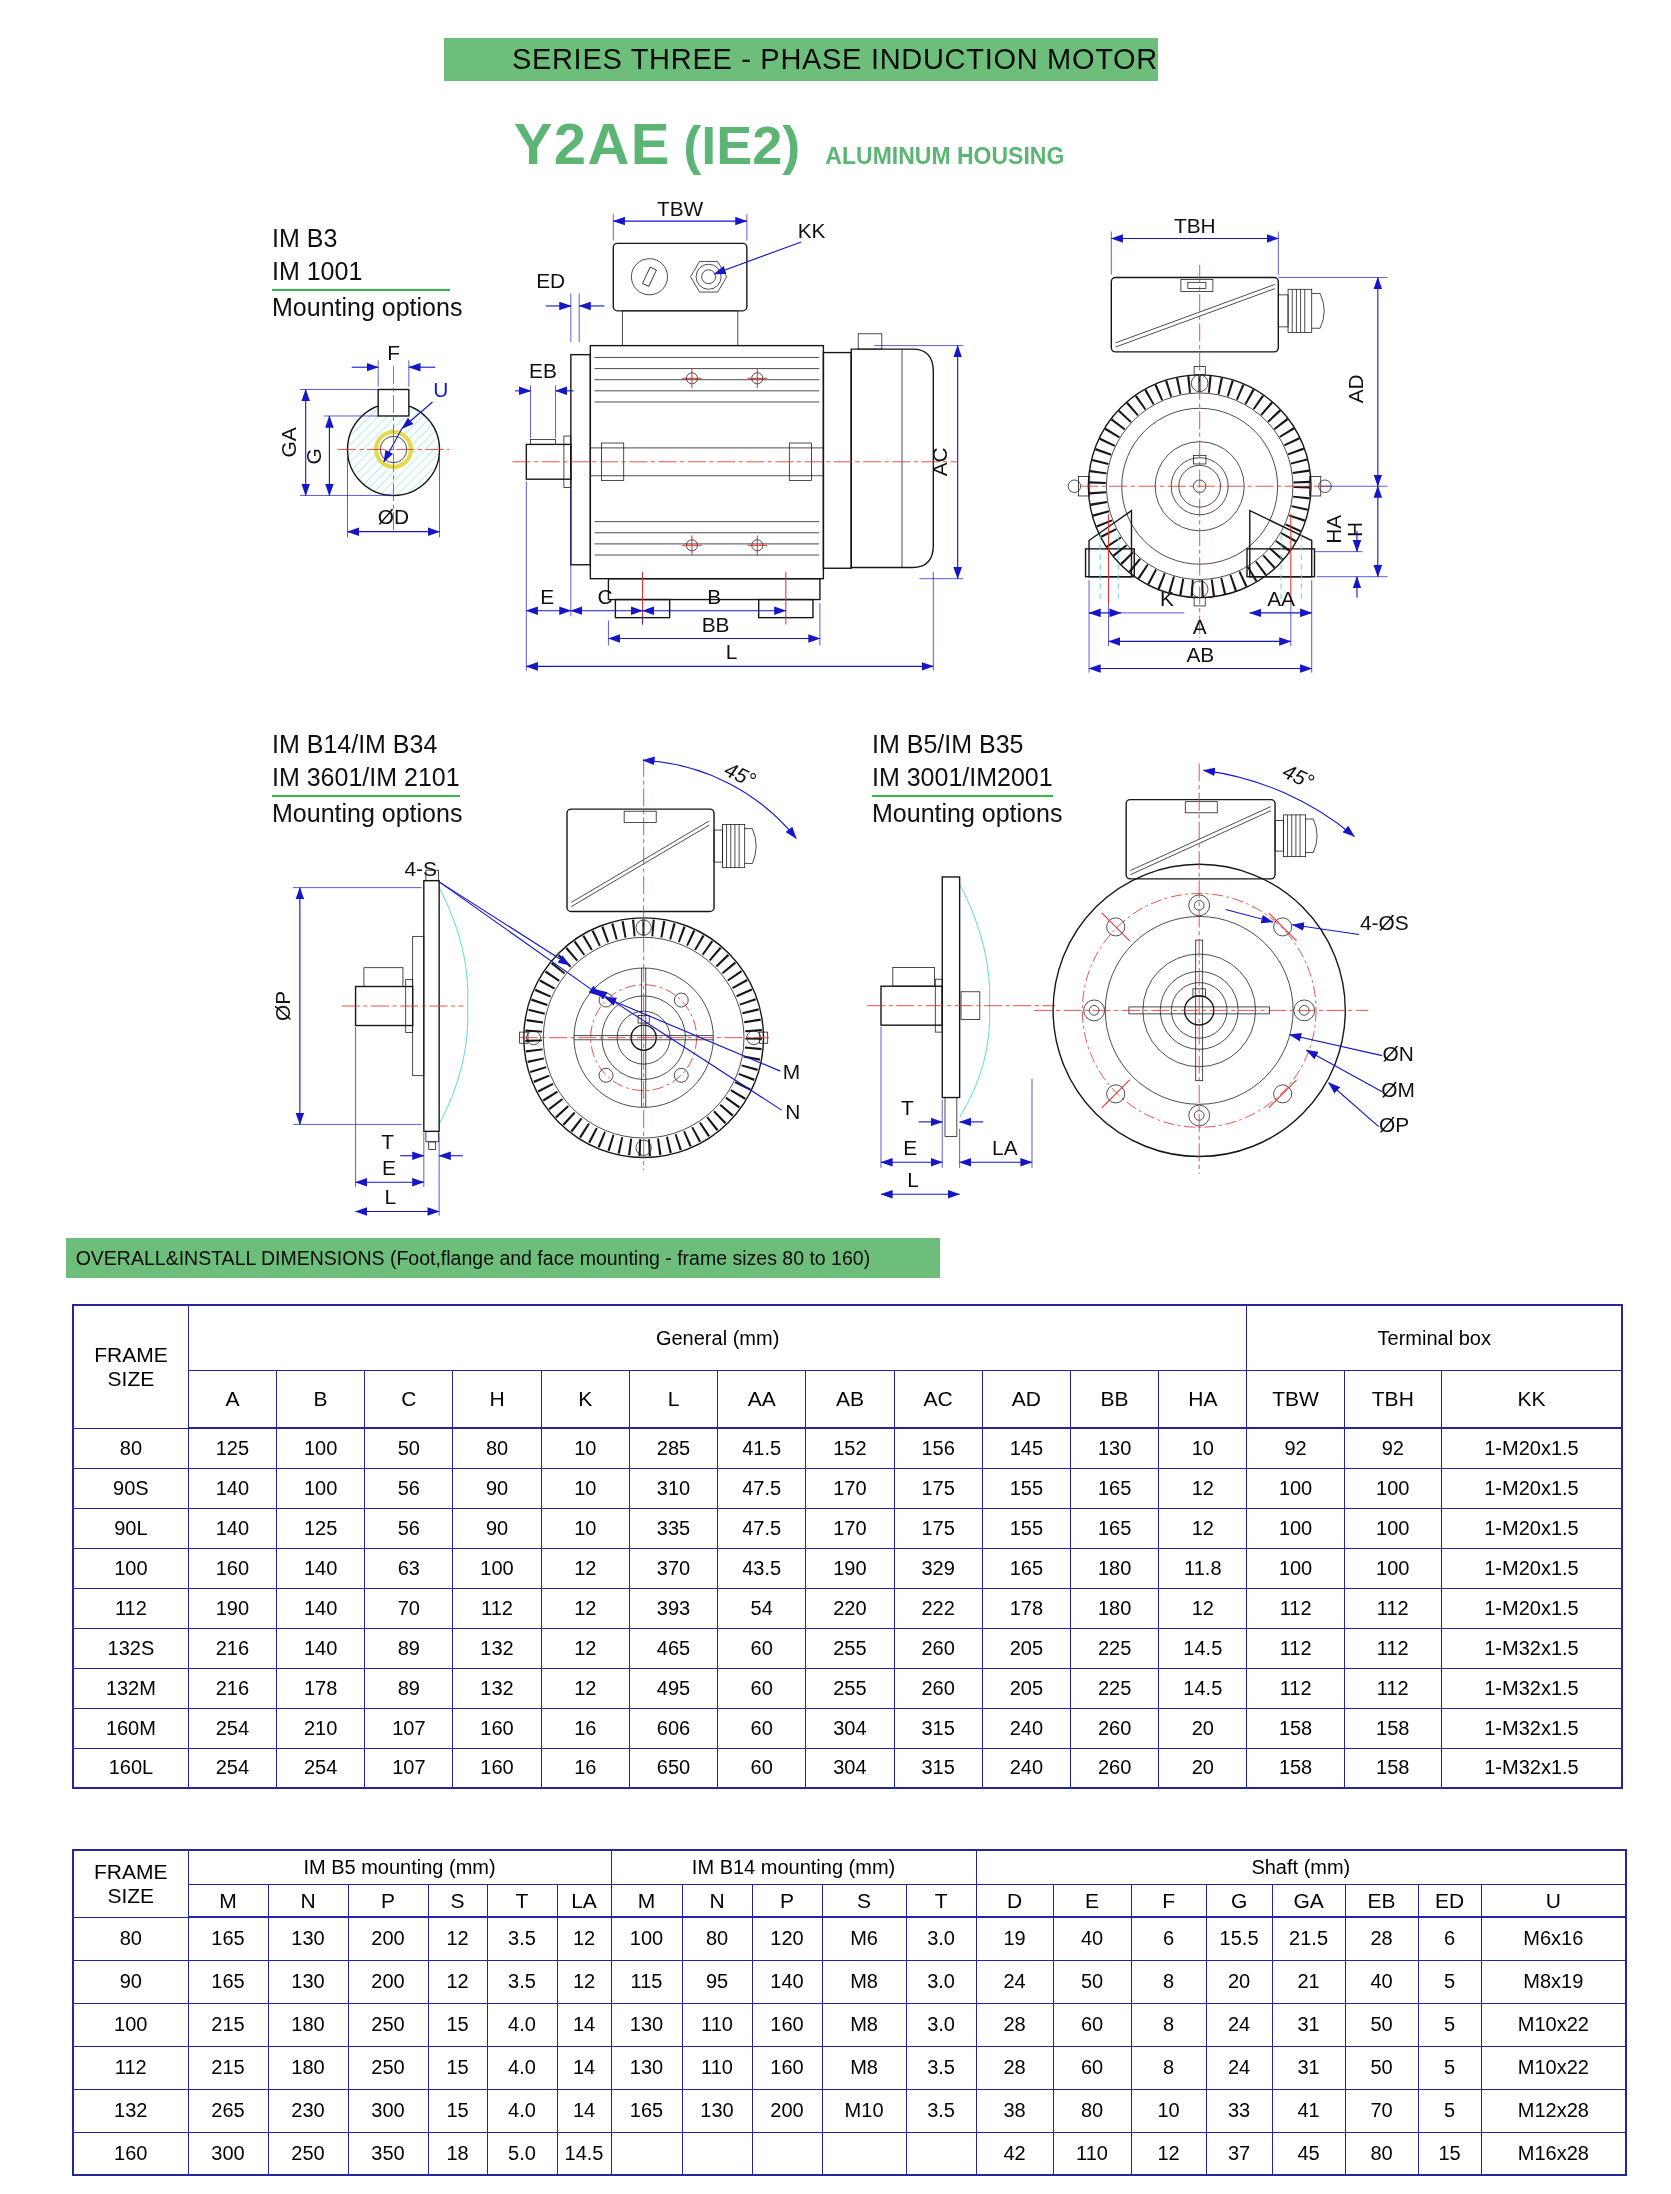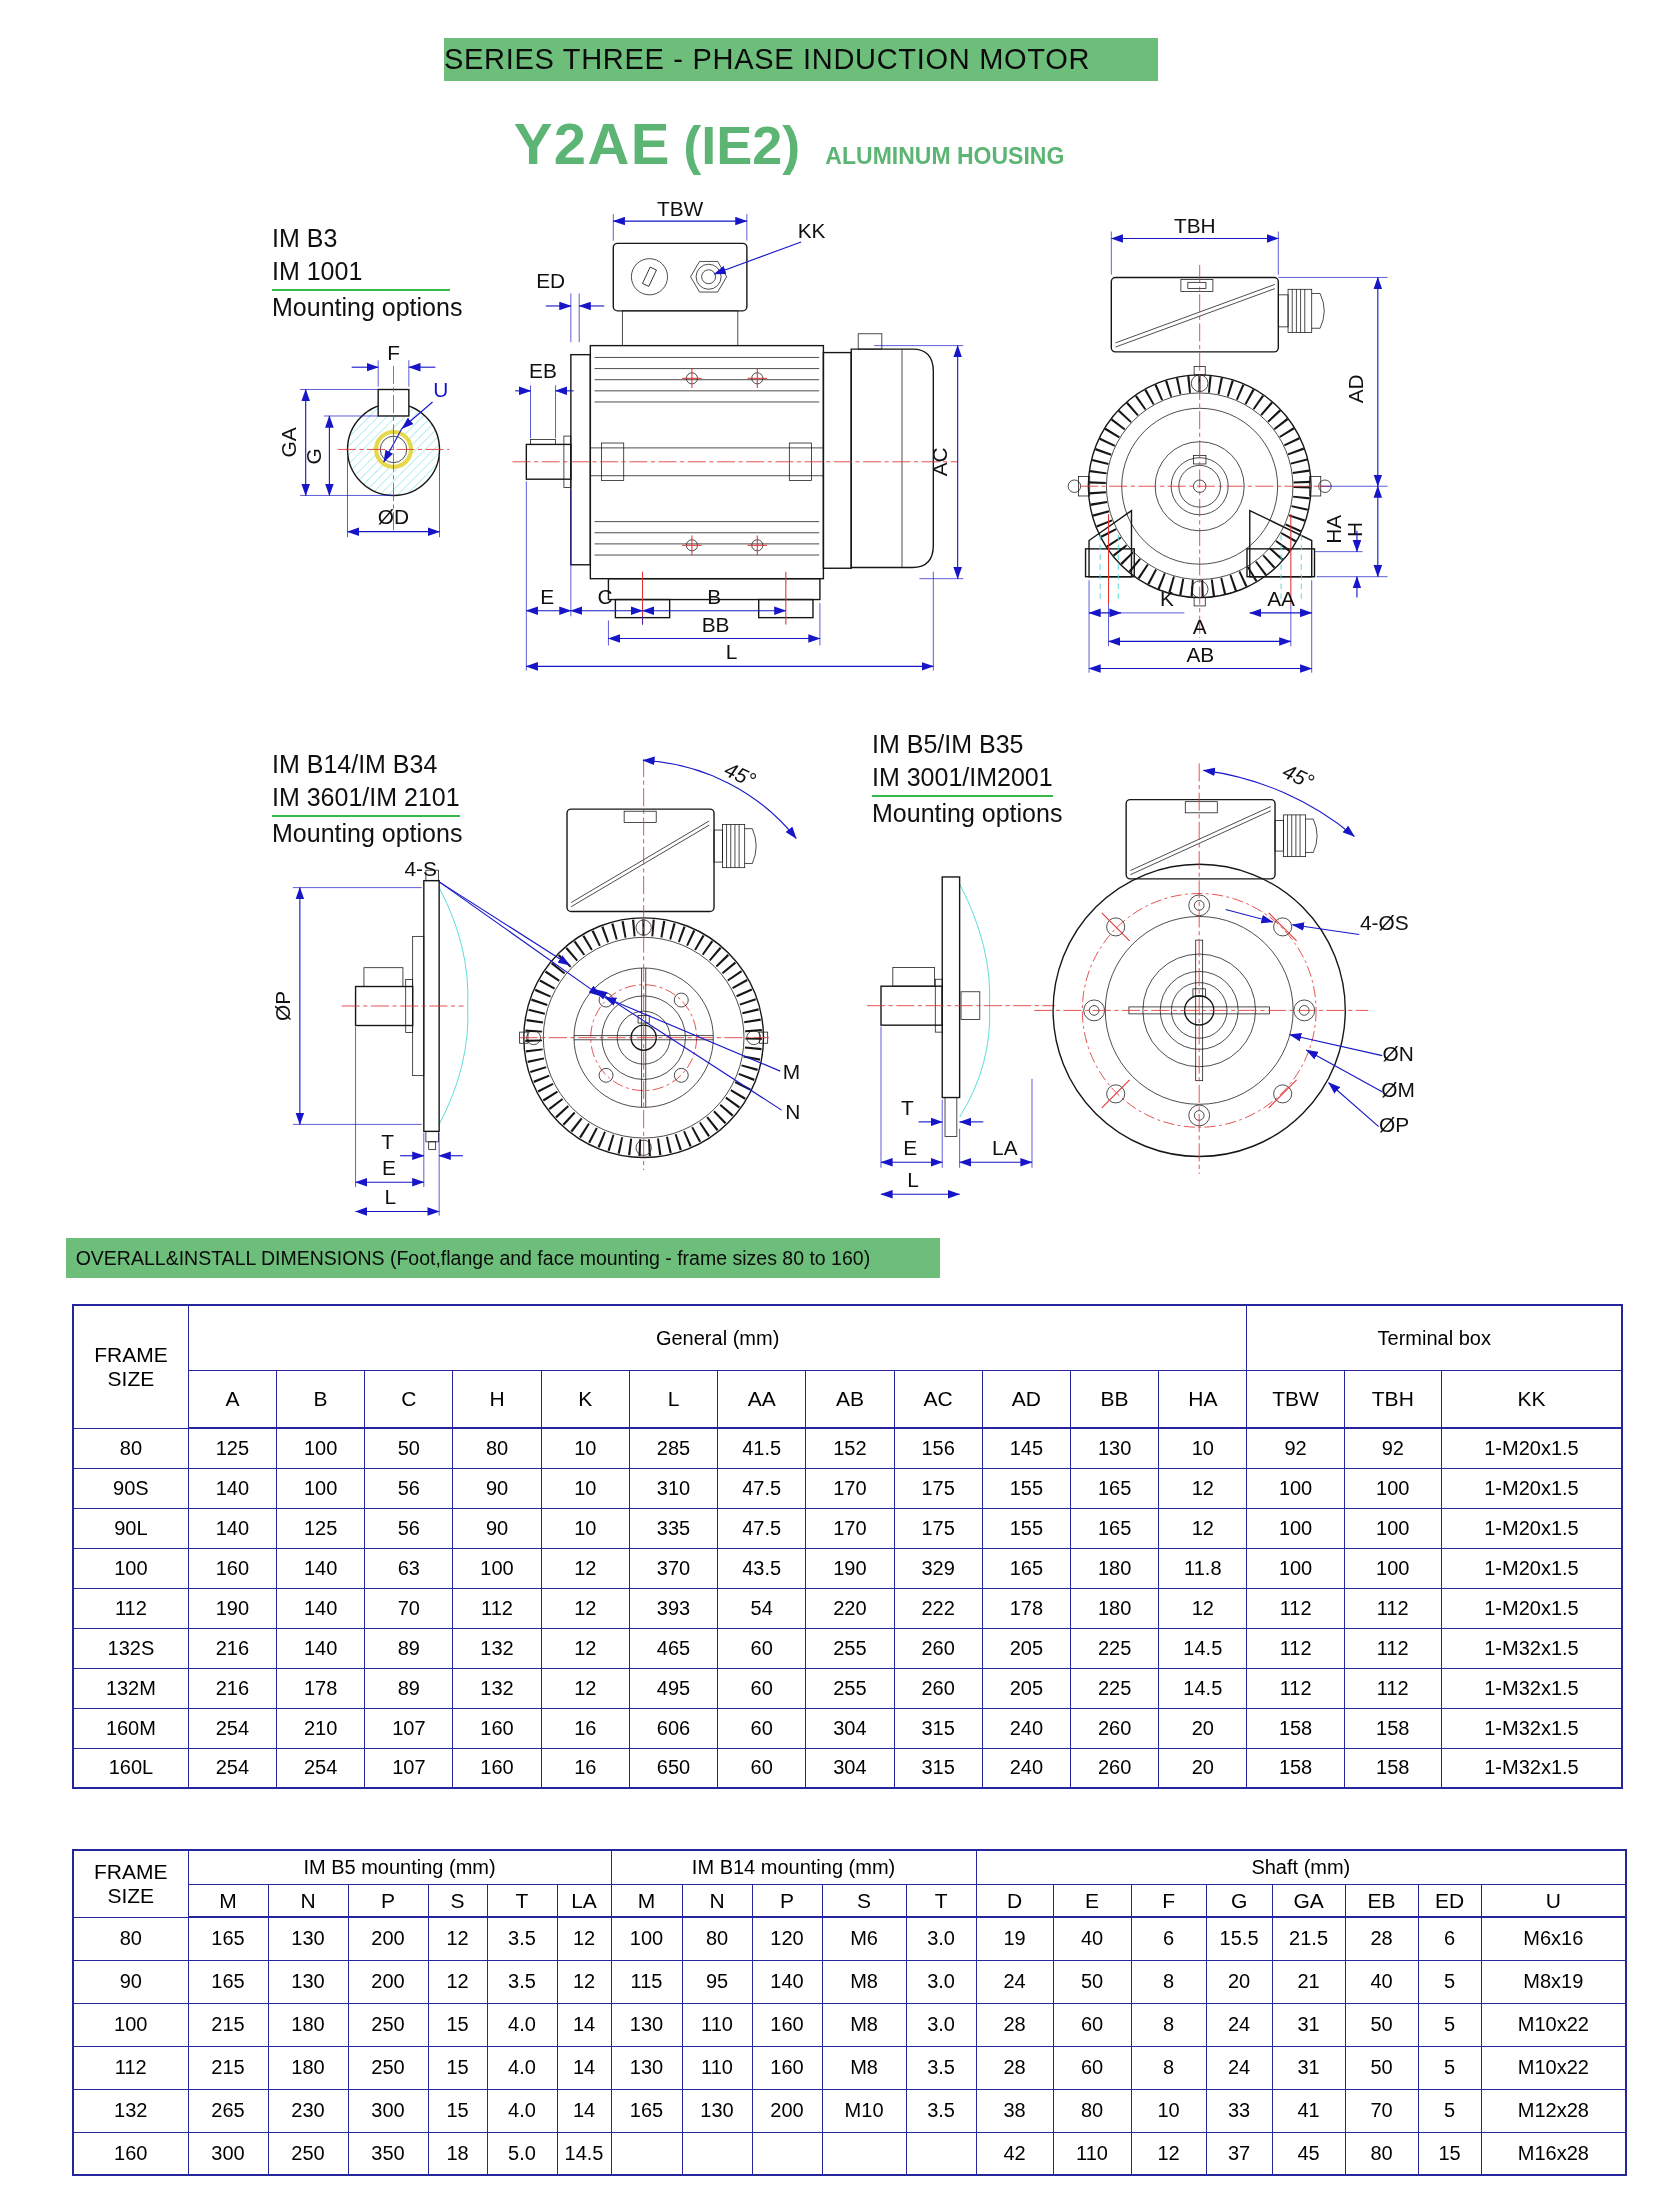--- a/index.html
+++ b/index.html
@@ -1,20 +1,20 @@
 <!DOCTYPE html>
 <html style="font-size:11px"><head>
 <meta charset="utf-8">
 <style>
   html,body{margin:0;padding:0;background:#fff;}
   .page{position:relative;width:1672px;height:2194px;background:#ffffff;overflow:hidden;
         font-family:"Liberation Sans",sans-serif;color:#000;}
   
   .title-bar{position:absolute;left:444px;top:38px;width:714px;height:43px;background:#6cbe7a;
-             display:flex;align-items:center;justify-content:flex-start;font-size:29px;letter-spacing:0.7px;color:#0b0b0b;}
+             display:flex;align-items:center;justify-content:flex-end;font-size:29px;letter-spacing:0.7px;color:#0b0b0b;}
   .model-line{position:absolute;top:110px;left:789px;transform:translateX(-50%);white-space:nowrap;}
   .model-main{font-size:58px;font-weight:bold;color:#5cb574;letter-spacing:1.4px;}
   .model-class{font-size:54px;font-weight:bold;color:#5cb574;margin-left:12.5px;}
   .model-sub{font-size:23px;font-weight:bold;color:#5cb574;margin-left:25px;}
   
   .mnt{position:absolute;font-size:25px;line-height:33px;color:#101010;}
   .mnt .ul{display:inline-block;border-bottom:2.1px solid #35b94a;padding-bottom:1.4px;min-width:178px;}
   
   svg.dwg{position:absolute;overflow:visible;}
   .o{fill:none;stroke:#161616;stroke-width:2;}
@@ -266,21 +266,21 @@
     <line x1="109" y1="612" x2="200" y2="612" class="ext"></line>
     <text x="175" y="602" class="lbl">K</text>
     <line x1="294" y1="612" x2="383" y2="612" class="dim" marker-start="url(#ar)" marker-end="url(#ar)"></line>
     <text x="339" y="602" class="lbl">AA</text>
     <line x1="91" y1="653" x2="353" y2="653" class="dim" marker-start="url(#ar)" marker-end="url(#ar)"></line>
     <text x="222" y="643" class="lbl">A</text>
     <line x1="63" y1="692" x2="383" y2="692" class="dim" marker-start="url(#ar)" marker-end="url(#ar)"></line>
     <text x="223" y="682" class="lbl">AB</text>
   </svg>
 
-  <div class="mnt" style="left:272px;top:728px;margin-top:20px;">
+  <div class="mnt" style="left:272px;top:728px;">
     <div>IM B14/IM B34</div>
     <div class="ul">IM 3601/IM 2101</div>
     <div>Mounting options</div>
   </div>
 
   <svg class="dwg" style="left:272px;top:870px;" width="195" height="373" viewBox="0 0 280 535">
     <path d="M240,25 Q285,110 281,195 Q285,280 240,365" class="cy"></path>
     <rect x="218" y="15" width="22" height="360" class="o"></rect>
     <rect x="202" y="95" width="16" height="200" class="t"></rect>
     <rect x="120" y="167" width="82" height="56" class="o"></rect>

